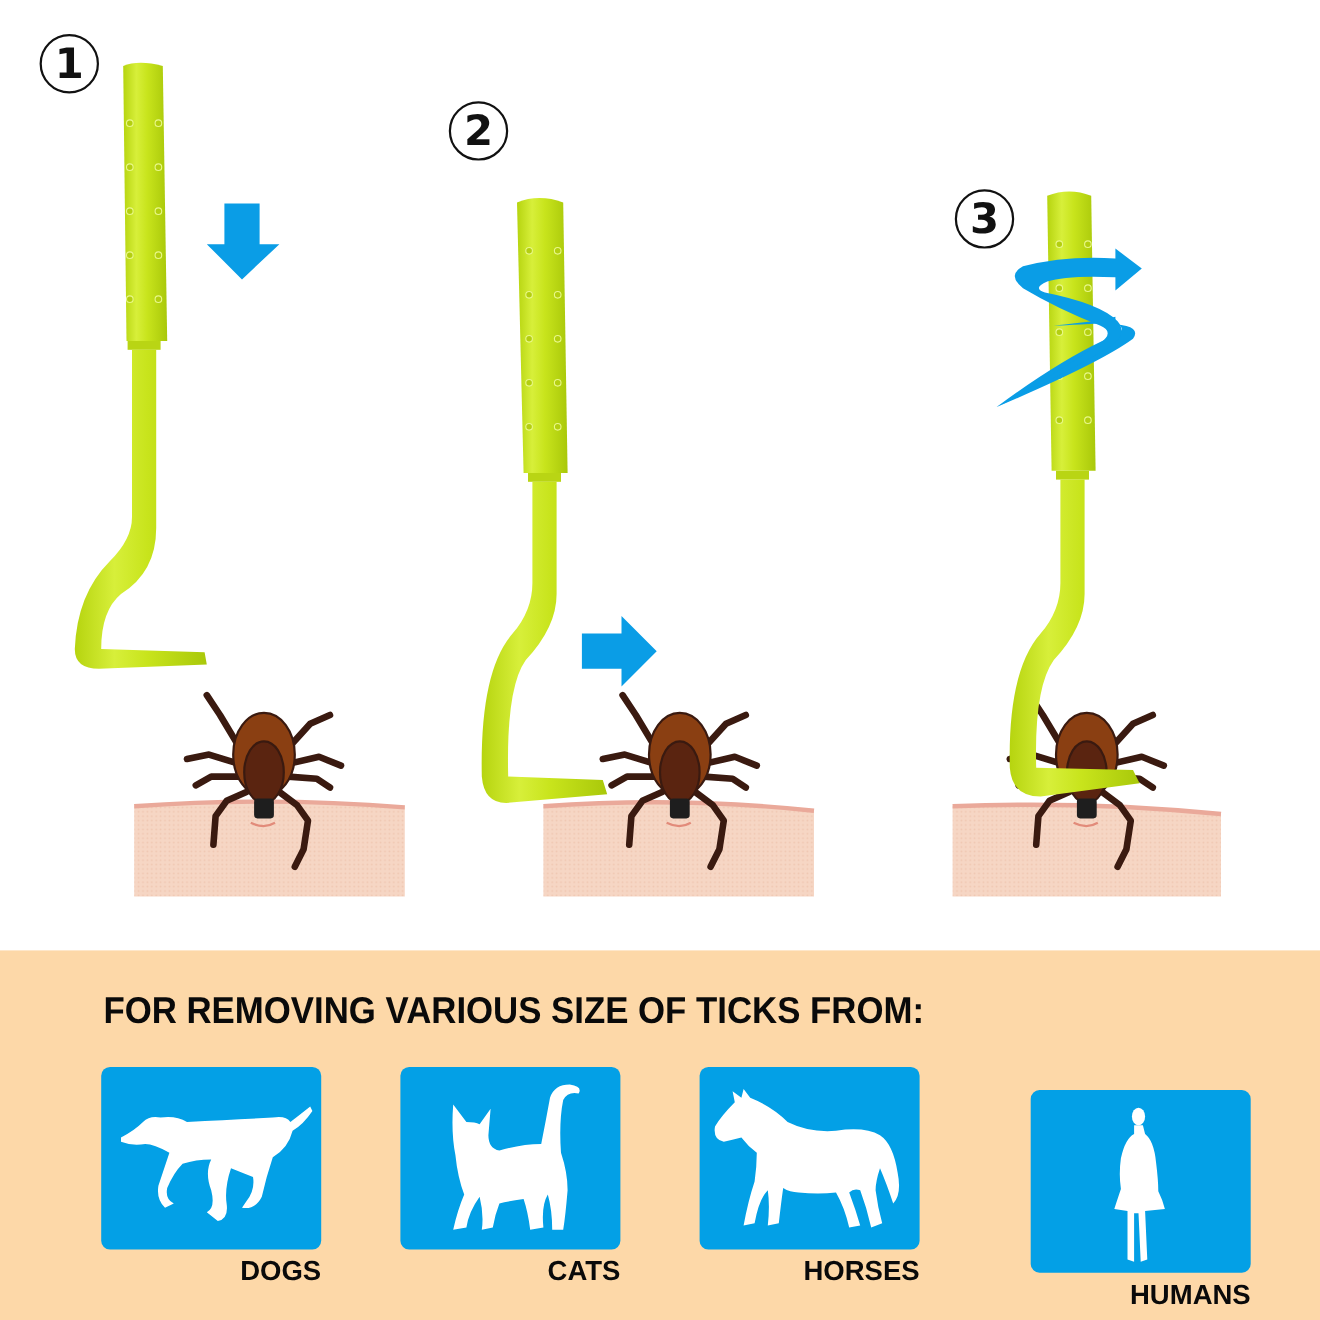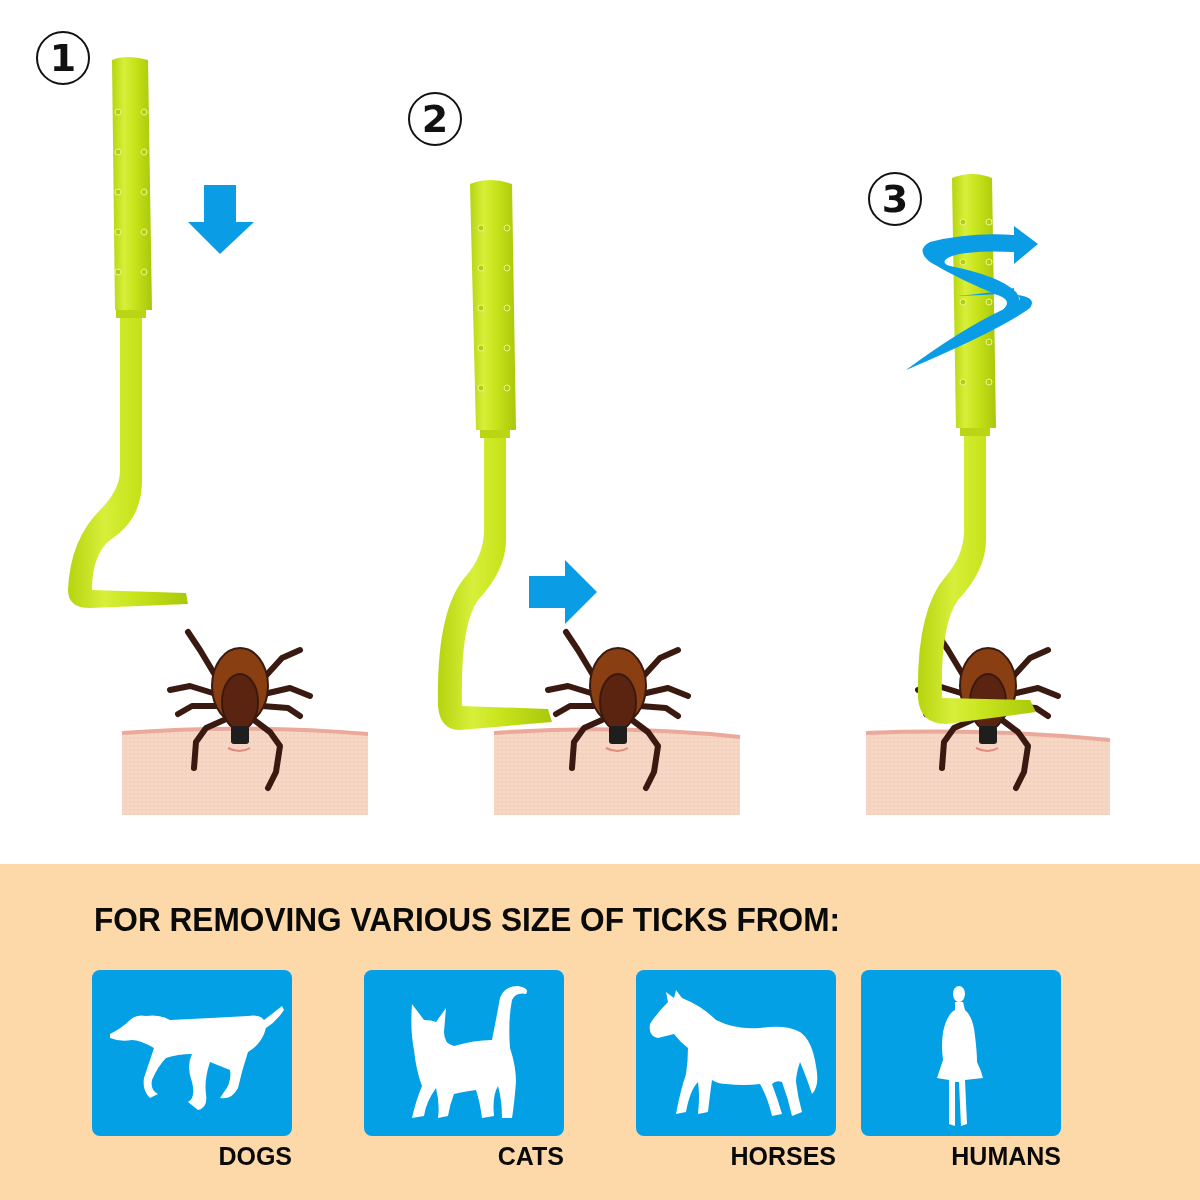--- a/index.html
+++ b/index.html
@@ -157,21 +157,21 @@
 
 <div class="target" style="left:636px;">
   <div class="box">
     <svg width="200" height="166" viewBox="0 0 200 166">
       <path d="M14,54 Q20,44 32,32 L30,22 L38,28 L40,20 L46,28 Q66,36 80,50 Q100,60 124,58 Q150,54 164,62 Q176,70 180,96 Q184,116 176,124 Q170,106 164,92 Q160,104 160,112 Q162,128 166,142 L156,146 Q152,128 146,112 Q140,110 136,114 Q142,130 146,144 L136,146 Q132,128 124,114 Q108,116 90,114 Q82,114 76,110 Q74,124 72,142 L62,144 Q64,126 62,112 Q54,120 50,142 L40,144 Q44,122 50,104 Q52,90 52,78 Q44,72 38,64 Q30,66 22,68 Q12,66 14,54 Z" fill="#fff"></path>
     </svg>
   </div>
   <div class="lbl">HORSES</div>
 </div>
 
-<div class="target" style="left:861px;">
+<div class="target" style="left:937px;margin-top:21px;">
   <div class="box">
     <svg width="200" height="166" viewBox="0 0 200 166">
       <ellipse cx="98" cy="24" rx="6" ry="8" fill="#fff"></ellipse>
       <path d="M94,32 L102,32 L104,40 Q112,46 114,66 Q116,82 116,92 Q120,100 122,108 L104,110 L106,154 L100,156 L98,112 L94,112 L94,156 L88,154 L88,110 L76,108 Q80,96 82,90 Q80,76 82,62 Q86,44 94,40 Z" fill="#fff"></path>
     </svg>
   </div>
   <div class="lbl">HUMANS</div>
 </div>
 
 </body></html>

